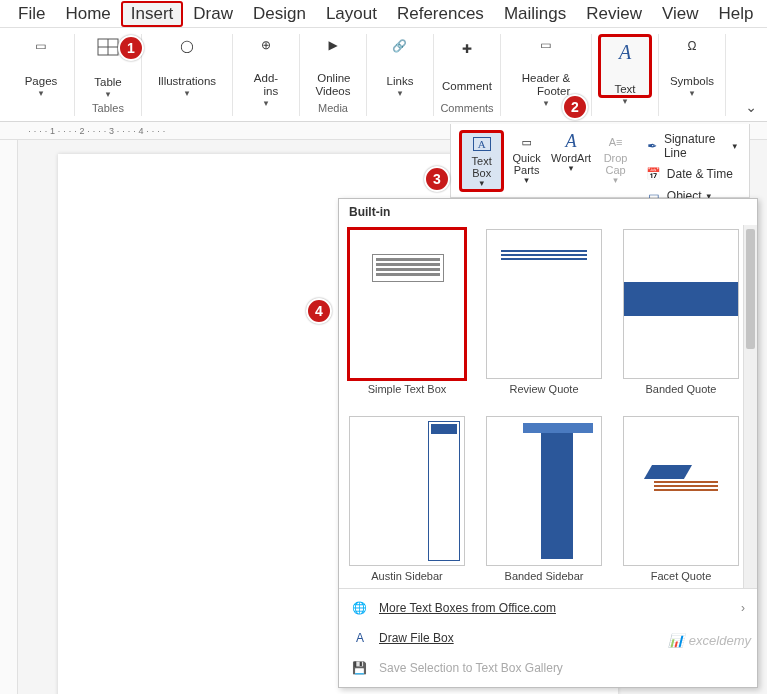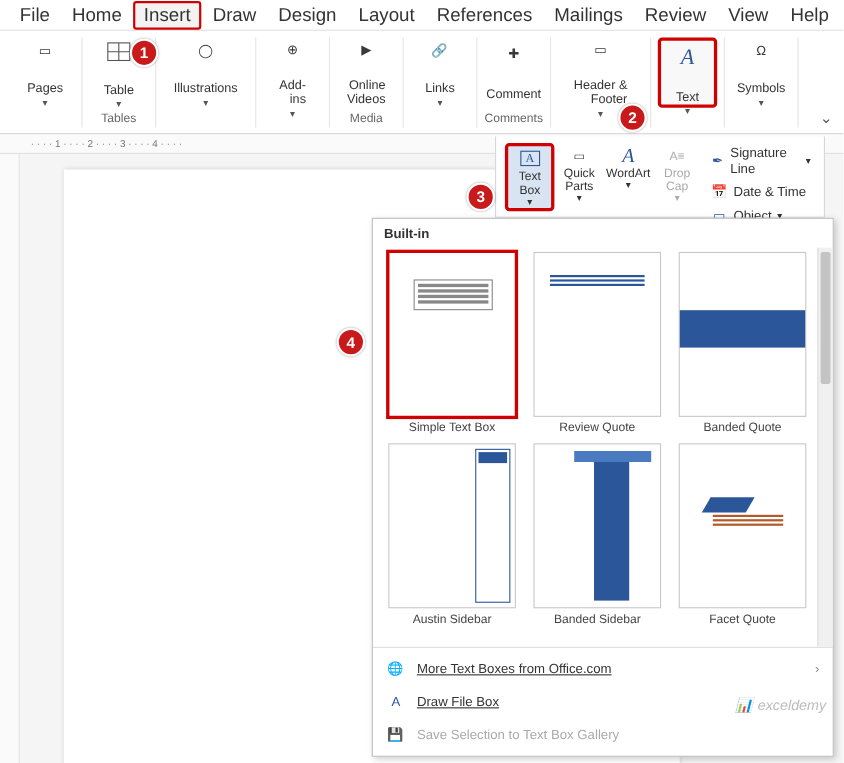--- a/index.html
+++ b/index.html
@@ -38,21 +38,21 @@
 .sub-btn.tb-high { border: 3px solid #d00000; border-radius: 4px; background: #d9e4f2; }
 .sub-col { display: flex; flex-direction: column; gap: 2px; margin-left: 4px; }
 .sub-line { display: flex; align-items: center; gap: 5px; font-size: 12px; cursor: pointer; padding: 2px 4px; }
 .sub-line .sic { width: 16px; height: 16px; display:flex;align-items:center;justify-content:center;color:#2b579a; }
 
 .dropdown { position: absolute; left: 338px; top: 198px; width: 420px; height: 490px; background: #fff; border: 1px solid #bfbfbf; box-shadow: 2px 2px 6px rgba(0,0,0,.2); display: flex; flex-direction: column; }
 .dd-head { padding: 6px 10px; font-weight: 600; font-size: 12px; }
 .dd-grid-wrap { flex: 1; overflow: hidden; position: relative; }
 .dd-scroll { position: absolute; right: 0; top: 0; bottom: 0; width: 14px; background: #f0f0f0; border-left: 1px solid #ddd; }
 .dd-scroll .thumb { position: absolute; left: 2px; right: 2px; top: 4px; height: 120px; background: #c4c4c4; border-radius: 2px; }
-.dd-grid { display: grid; grid-template-columns: repeat(3, 1fr); gap: 8px; padding: 4px 20px 4px 10px; }
+.dd-grid { display: grid; grid-template-columns: repeat(3, 1fr); gap: 21px; padding: 4px 20px 4px 10px; }
 .dd-item { display: flex; flex-direction: column; align-items: center; cursor: pointer; }
 .dd-thumb { width: 116px; height: 150px; background: #fff; border: 1px solid #c8c8c8; position: relative; }
 .dd-item.highlight .dd-thumb { outline: 3px solid #d00000; outline-offset: -1px; }
 .dd-lbl { font-size: 11px; margin-top: 4px; color: #444; }
 
 .dd-footer { border-top: 1px solid #ddd; padding: 4px 0; }
 .dd-foot-item { display: flex; align-items: center; gap: 10px; padding: 6px 12px; font-size: 12px; cursor: pointer; }
 .dd-foot-item.disabled { color: #aaa; }
 .dd-foot-item .fic { width: 18px; height: 18px; display:flex;align-items:center;justify-content:center;color:#2b579a; }
 .dd-foot-item .farrow { margin-left: auto; color: #888; }

